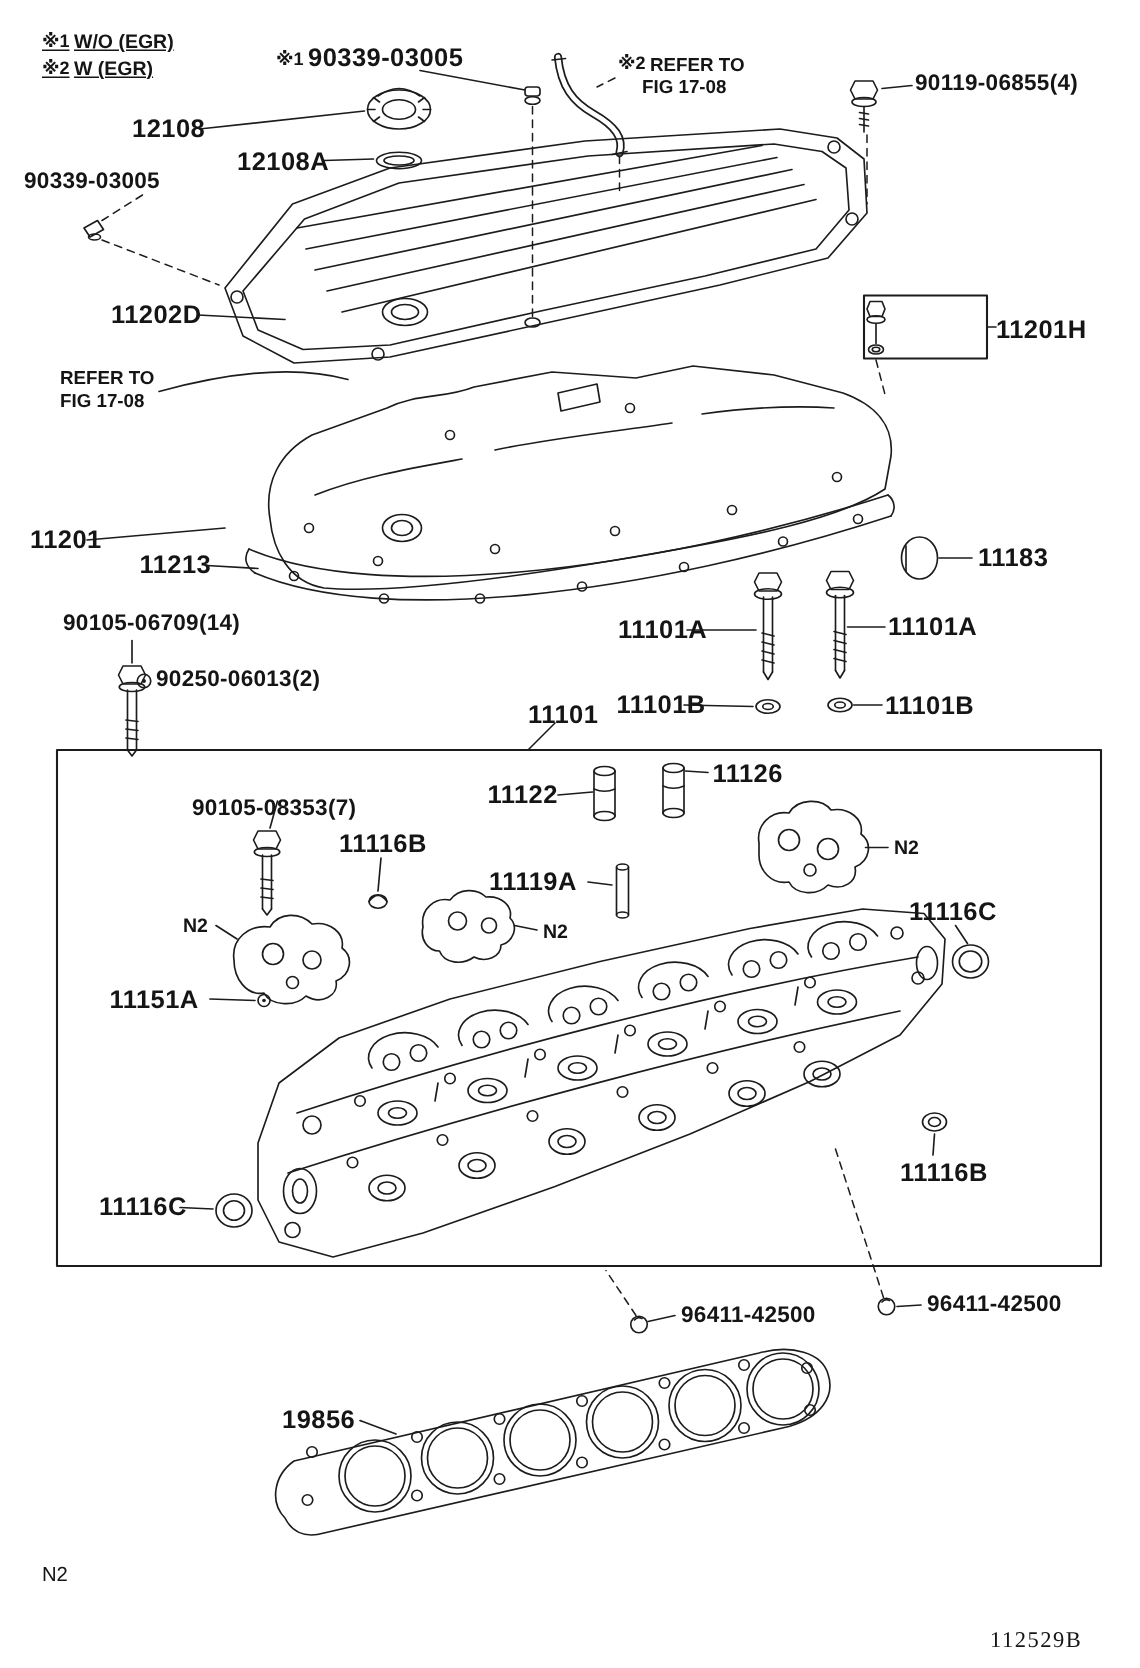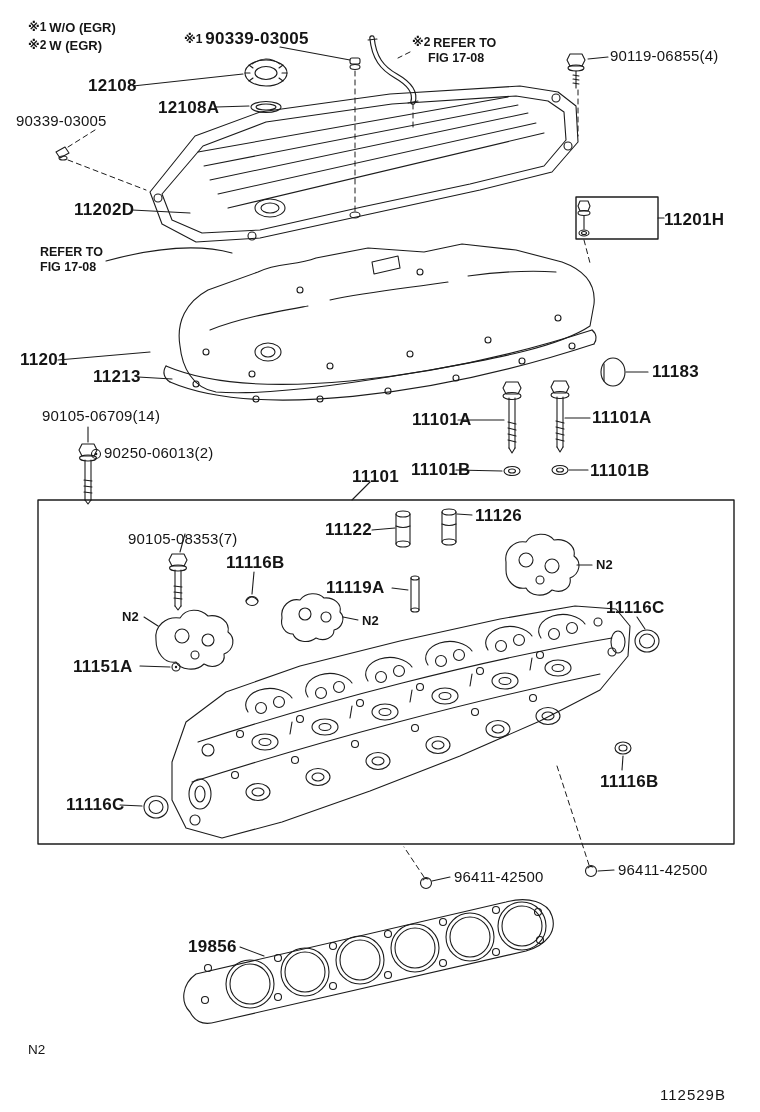--- a/index.html
+++ b/index.html
@@ -11,28 +11,28 @@
   svg.art { position:absolute; left:0; top:0; }
   .art path, .art line, .art ellipse, .art circle, .art rect, .art polygon, .art polyline {
     stroke:#1c1c1c; fill:none; stroke-width:1.1; stroke-linecap:round; stroke-linejoin:round;
   }
   .art .box { stroke-width:1.4; }
   .art .dash { stroke-dasharray:5 4; stroke-width:1; }
   .art .white { stroke:#ffffff; }
   .art .fill { fill:#1c1c1c; stroke:none; }
   .lbl { position:absolute; white-space:nowrap; color:#151515; }
   .pn { font-size:17px; font-weight:700; letter-spacing:0.3px; }
-  .pn-sm { font-size:15px; font-weight:400; letter-spacing:0.2px;text-align:right; }
+  .pn-sm { font-size:15px; font-weight:700; letter-spacing:0.2px;text-align:right; }
   .note { font-size:12.5px; font-weight:700; line-height:1.2; }
   .n2 { font-size:13px; font-weight:700; }
   .sym { font-size:12px; font-weight:700; margin-right:3px; vertical-align:1px; }
-  .legend-row { font-size:13px; font-weight:700; }
+  .legend-row { font-size:13px; font-weight:700;text-decoration:underline; }
   .footnote { position:absolute; left:28px; top:1042px; font-size:13.5px; display:flex; gap:9px; color:#151515; }
   .footnote .fn-text { line-height:1.25; }
-  .docnum { position:absolute; left:660px; top:1086px; font-size:15px; letter-spacing:1px; color:#151515; }
+  .docnum { position:absolute; left:660px; top:1086px; font-size:15px; letter-spacing:1px; color:#151515;font-family:Liberation Serif, serif; }
 </style>
 </head>
 <body>
 
 <div class="page">
 
   <svg class="art" width="760" height="1112" viewBox="0 0 760 1112">
 
     <rect class="box" x="38" y="500" width="696" height="344"></rect>
 

